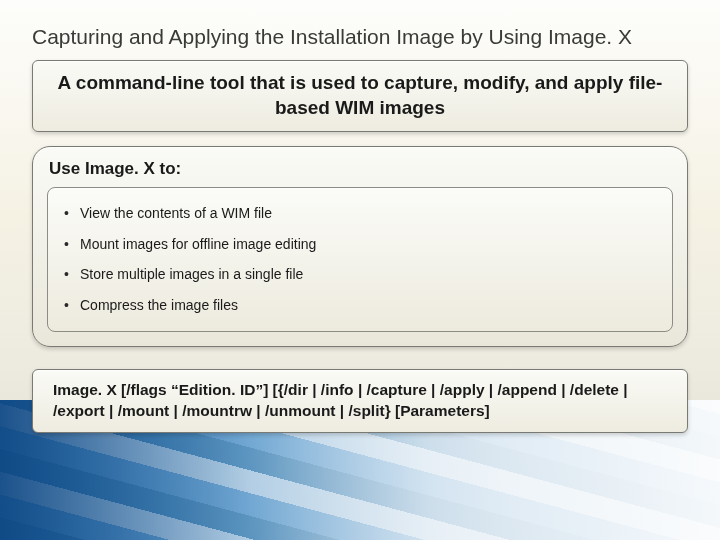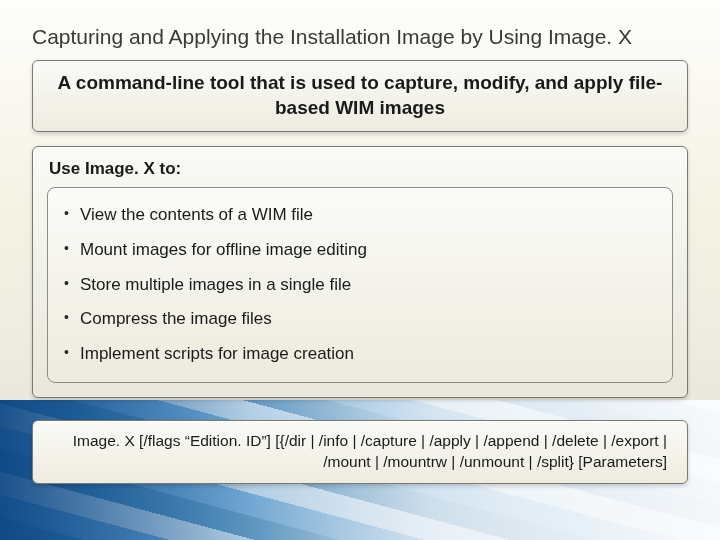--- a/index.html
+++ b/index.html
@@ -51,57 +51,57 @@
     text-align: center;
     font-weight: 700;
     font-size: 19px;
     color: #1a1a1a;
     line-height: 1.3;
     margin-bottom: 14px;
   }
   .use-wrap {
     background: linear-gradient(180deg, #fafaf6 0%, #e9e7da 100%);
     border: 1px solid #7a7a74;
-    border-radius: 6px;
+    border-radius: 18px;
     box-shadow: 0 2px 4px rgba(0,0,0,0.18), inset 0 1px 0 rgba(255,255,255,0.8);
     padding: 10px 14px 14px 14px;
     margin-bottom: 22px;
   }
   .use-head {
     font-weight: 700;
     font-size: 17px;
     color: #1a1a1a;
     margin: 2px 0 8px 2px;
   }
   .list-card {
     background: linear-gradient(180deg, #fbfbf8 0%, #edebde 100%);
     border: 1px solid #8c8c86;
     border-radius: 8px;
     box-shadow: inset 0 1px 0 rgba(255,255,255,0.8);
     padding: 10px 14px;
   }
   .list-card ul { list-style: none; }
   .list-card li {
-    font-size: 17px;
+    font-size: 14px;
     color: #1a1a1a;
     padding: 6px 0 6px 18px;
     position: relative;
     line-height: 1.35;
   }
   .list-card li::before {
     content: "•";
     position: absolute;
     left: 2px;
     top: 6px;
     color: #2a2a2a;
     font-size: 14px;
   }
   .syntax {
-    text-align: right;
-    font-weight: 400;
+    text-align: left;
+    font-weight: 700;
     font-size: 15.5px;
     color: #1a1a1a;
     line-height: 1.35;
     padding: 10px 20px;
   }
 </style>
 </head>
 <body>
 
 <div class="bg-stripes"></div>
@@ -114,20 +114,19 @@
   <div class="card intro">A command-line tool that is used to capture, modify, and apply file-based WIM images</div>
 
   <div class="use-wrap">
     <div class="use-head">Use Image. X to:</div>
     <div class="list-card">
       <ul>
         <li>View the contents of a WIM file</li>
         <li>Mount images for offline image editing</li>
         <li>Store multiple images in a single file</li>
         <li>Compress the image files</li>
-        <li>Implement scripts for image creation</li>
       </ul>
     </div>
   </div>
 
   <div class="card syntax">Image. X [/flags “Edition. ID”] [{/dir | /info | /capture | /apply | /append | /delete | /export | /mount | /mountrw | /unmount | /split} [Parameters]</div>
 
 </div>
 
 </body></html>

